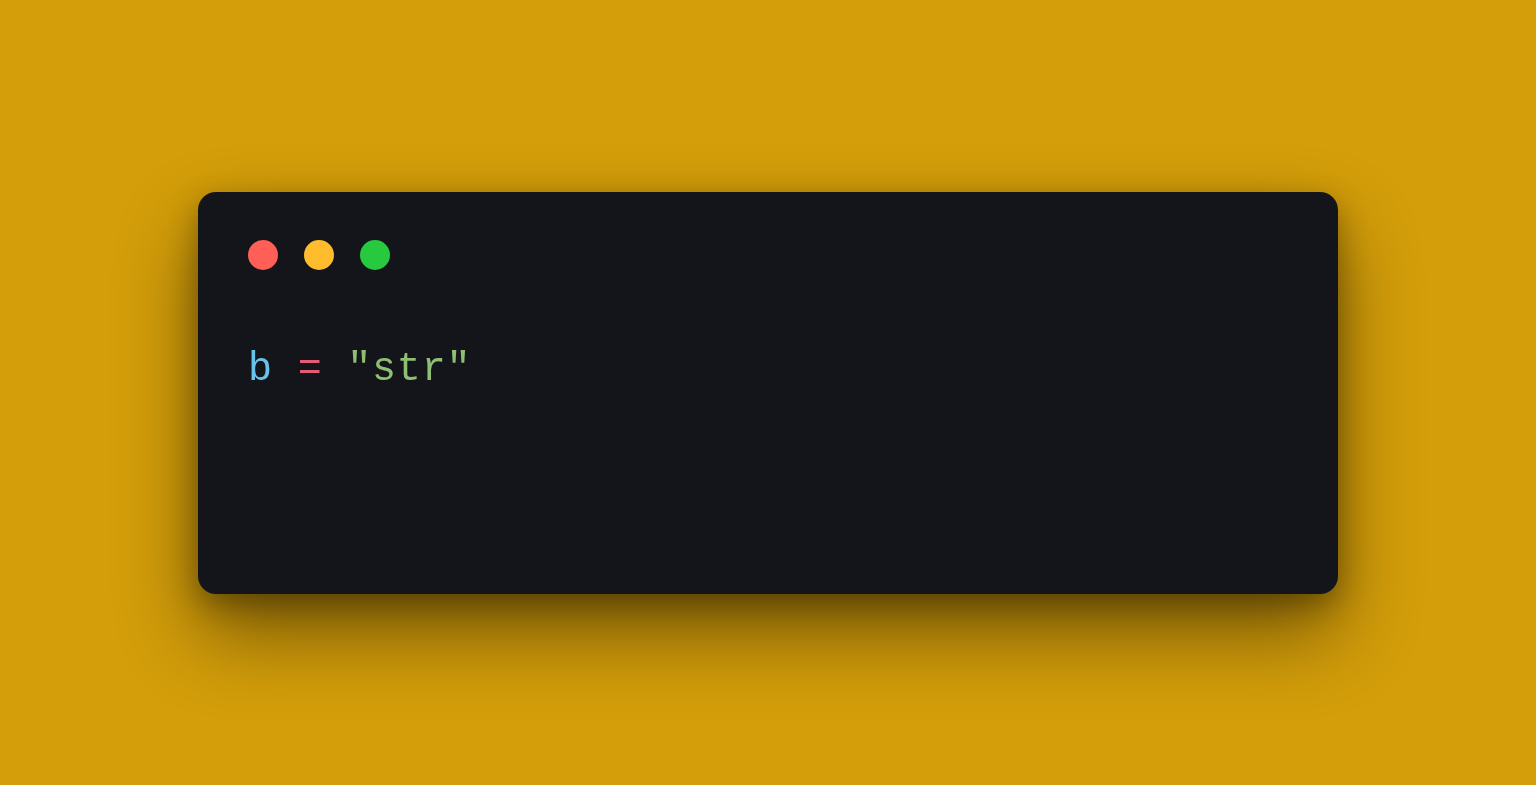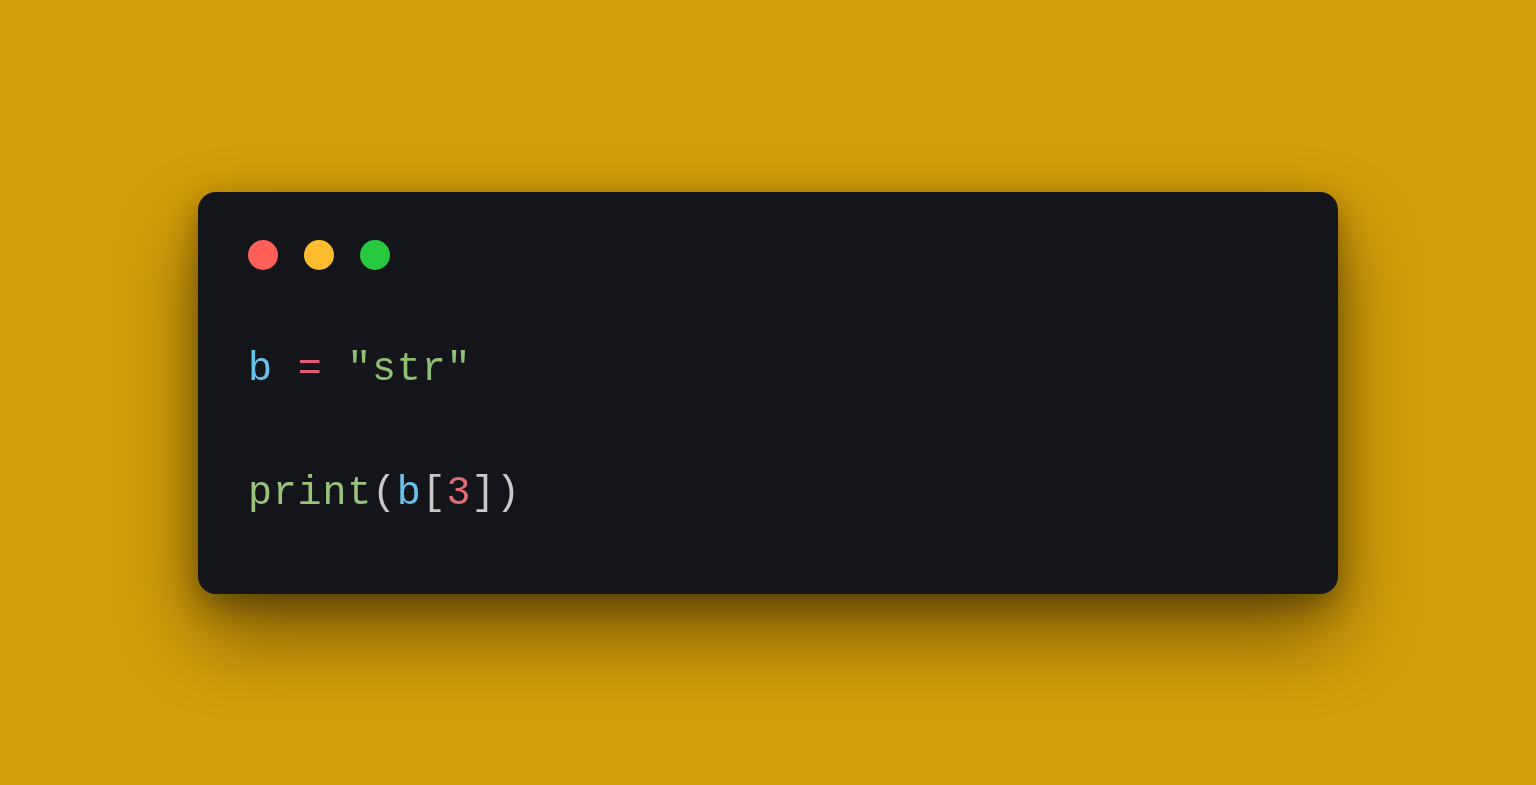--- a/index.html
+++ b/index.html
@@ -63,15 +63,14 @@
 <body>
 
 <div class="window">
   <div class="traffic-lights">
     <div class="light red"></div>
     <div class="light yellow"></div>
     <div class="light green"></div>
   </div>
   <div class="code">
     <div class="code-line"><span class="tok-var">b</span><span> </span><span class="tok-op">=</span><span> </span><span class="tok-str">"str"</span></div>
-    <div class="code-line"><span class="tok-fn">print</span><span class="tok-punc">(</span><span class="tok-var">b</span><span class="tok-punc">[</span><span class="tok-num">3</span><span class="tok-punc">]</span><span class="tok-punc">)</span></div>
   </div>
 </div>
 
 </body></html>

